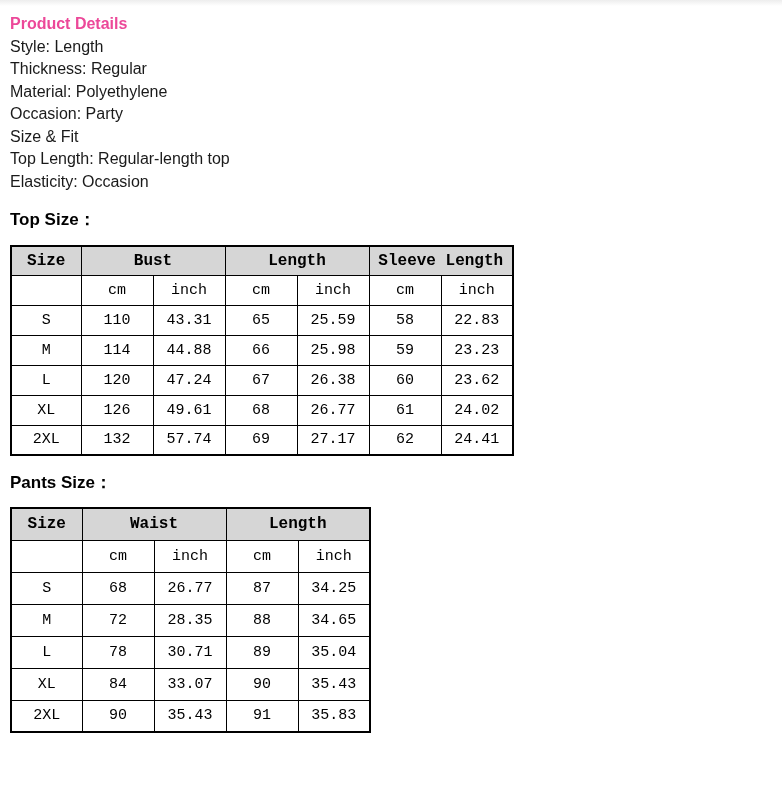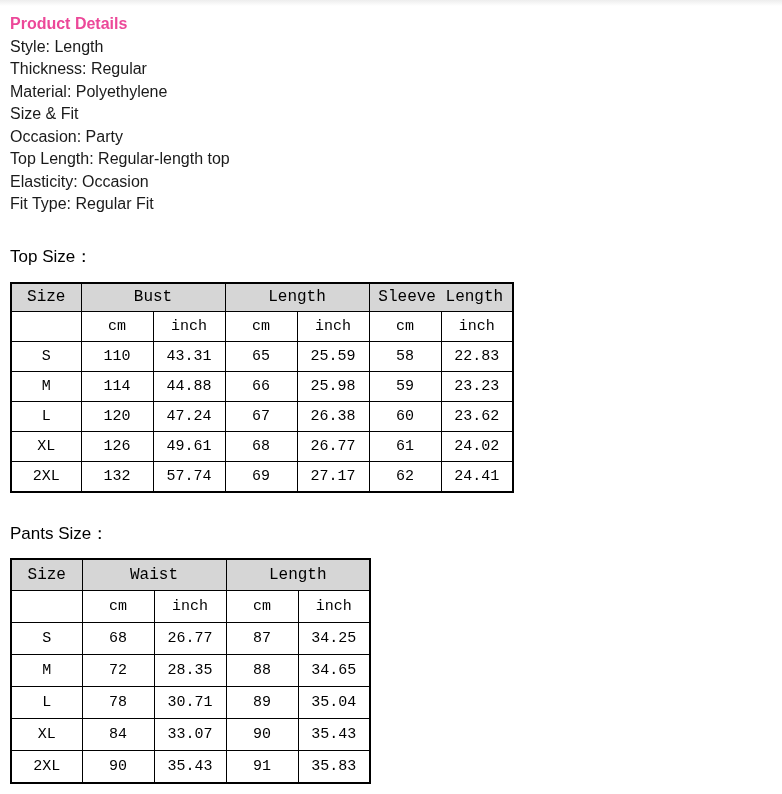--- a/index.html
+++ b/index.html
@@ -24,24 +24,24 @@
     font-weight: bold;
     font-size: 16px;
     line-height: 22.5px;
     color: #ec4899;
   }
   .pd-line {
     font-size: 16px;
     line-height: 22.5px;
   }
   .section-heading {
-    font-weight: normal;
+    font-weight: bold;
     font-size: 17px;
     line-height: 24px;
-    margin-top: 29px;
+    margin-top: 15px;
     color: #000000;
   }
   table.size-table {
     border-collapse: collapse;
     table-layout: fixed;
     font-family: "Liberation Mono", "DejaVu Sans Mono", monospace;
     color: #000000;
     border: 2px solid #000000;
     margin-top: 13px;
   }
@@ -49,21 +49,21 @@
   .size-table th, .size-table td {
     border: 1px solid #000000;
     text-align: center;
     vertical-align: middle;
     padding: 0;
     overflow: hidden;
     white-space: nowrap;
   }
   .size-table tr.hdr th {
     background: #d6d6d6;
-    font-weight: normal;
+    font-weight: bold;
     font-size: 16px;
   }
   .size-table td {
     font-size: 15px;
     font-weight: normal;
   }
   .t-top tr { height: 30px; }
   .t-top tr.hdr { height: 29px; }
   .t-pants tr { height: 32px; }
   col.w70 { width: 70px; }
@@ -75,25 +75,24 @@
 
 <div class="top-fade"></div>
 
 <div class="content">
 
   <div>
     <div class="pd-title">Product Details</div>
     <div class="pd-line">Style: Length</div>
     <div class="pd-line">Thickness: Regular</div>
     <div class="pd-line">Material: Polyethylene</div>
+    <div class="pd-line">Occasion: Party</div>
     <div class="pd-line">Size &amp; Fit</div>
-    <div class="pd-line">Occasion: Party</div>
     <div class="pd-line">Top Length: Regular-length top</div>
     <div class="pd-line">Elasticity: Occasion</div>
-    <div class="pd-line">Fit Type: Regular Fit</div>
   </div>
 
   <div class="section-heading">Top Size：</div>
 
   <table class="size-table t-top">
     <colgroup>
       <col class="w70">
         <col class="w72">
         <col class="w72">
         <col class="w72">

